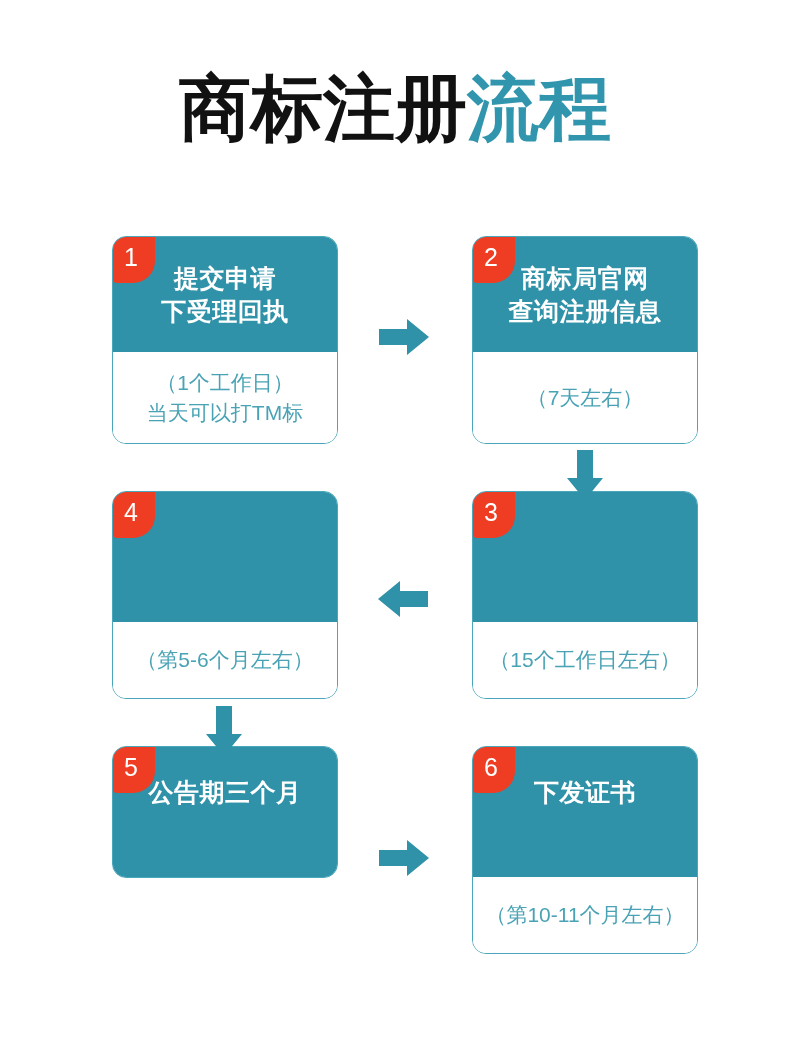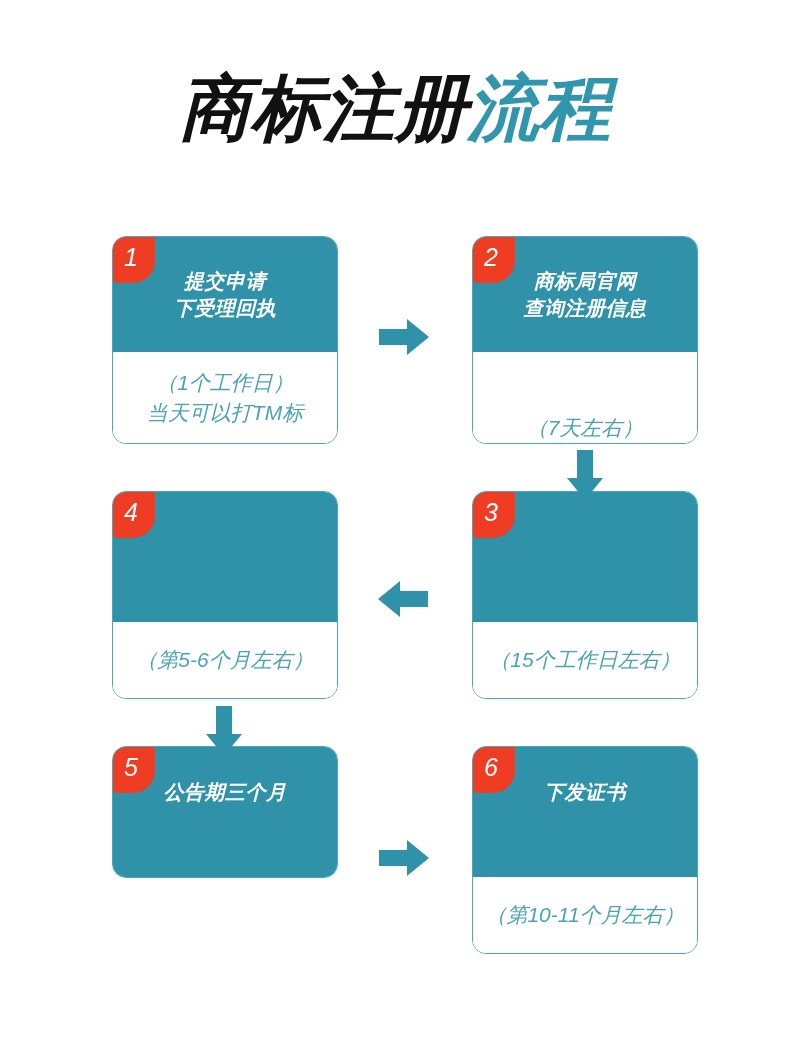--- a/index.html
+++ b/index.html
@@ -2,21 +2,21 @@
 <html><head>
 <meta charset="utf-8">
 <style>
   * { margin:0; padding:0; box-sizing:border-box; }
   html, body {
     width:790px; height:1040px;
     background:#ffffff;
     font-family:"Liberation Sans","DejaVu Sans",sans-serif;
     overflow:hidden;
   }
-  .page { position:relative; width:644px; height:1040px;font-style:italic; }
+  .page { position:relative; width:644px; height:1040px; }
 
   
   .title-wrap {
     position:absolute; top:72px; left:0; width:790px;
     text-align:center;
     white-space:nowrap;
   }
   .title-main, .title-accent {
     font-size:72px;
     font-weight:bold;
@@ -47,21 +47,21 @@
     position:relative;
     background:#2f92a8;
     color:#ffffff;
     display:flex;
     align-items:center;
     justify-content:center;
     text-align:center;
     padding:0 8px;
   }
   .card-head .head-text {
-    font-size:20px;
+    font-size:25px;
     font-weight:bold;
     line-height:1.32;
     letter-spacing:0.5px;
     white-space:pre-line;
   }
   .row-1 .card-head { height:115px; }
   .row-2 .card-head { height:130px; }
   .row-3 .card-head { height:130px; }
   .row-2 .card-head .head-text,
   .row-3 .card-head .head-text { transform:translateY(-14px); }
@@ -90,21 +90,21 @@
   .card-body {
     background:#ffffff;
     color:#4aa3b5;
     text-align:center;
     display:flex;
     flex-direction:column;
     align-items:center;
     justify-content:center;
     padding:0 4px;
   }
-  .row-1 .card-body { height:91px;justify-content:flex-end; }
+  .row-1 .card-body { height:91px; }
   .row-2 .card-body { height:76px; }
   .row-3 .card-body { height:76px; }
   .card-body .body-line {
     font-size:21px;
     line-height:1.42;
     white-space:nowrap;
   }
   .row-1 .card.left .card-body { justify-content:center; }
 
   

